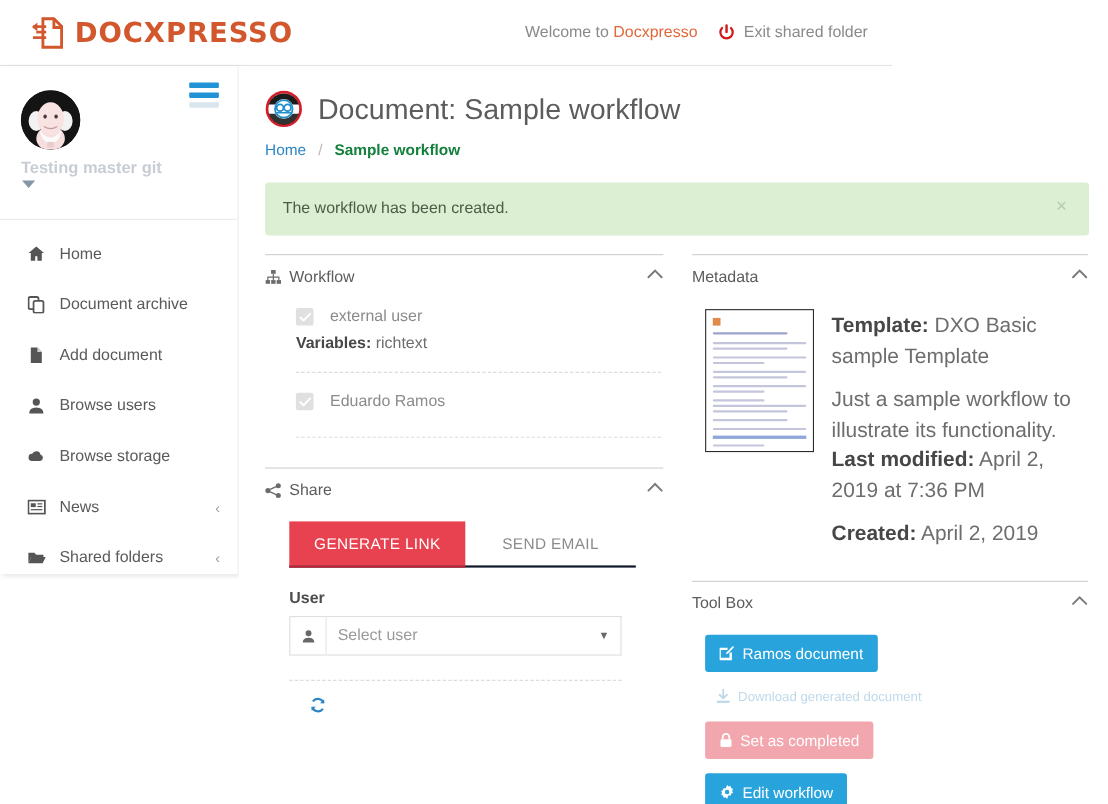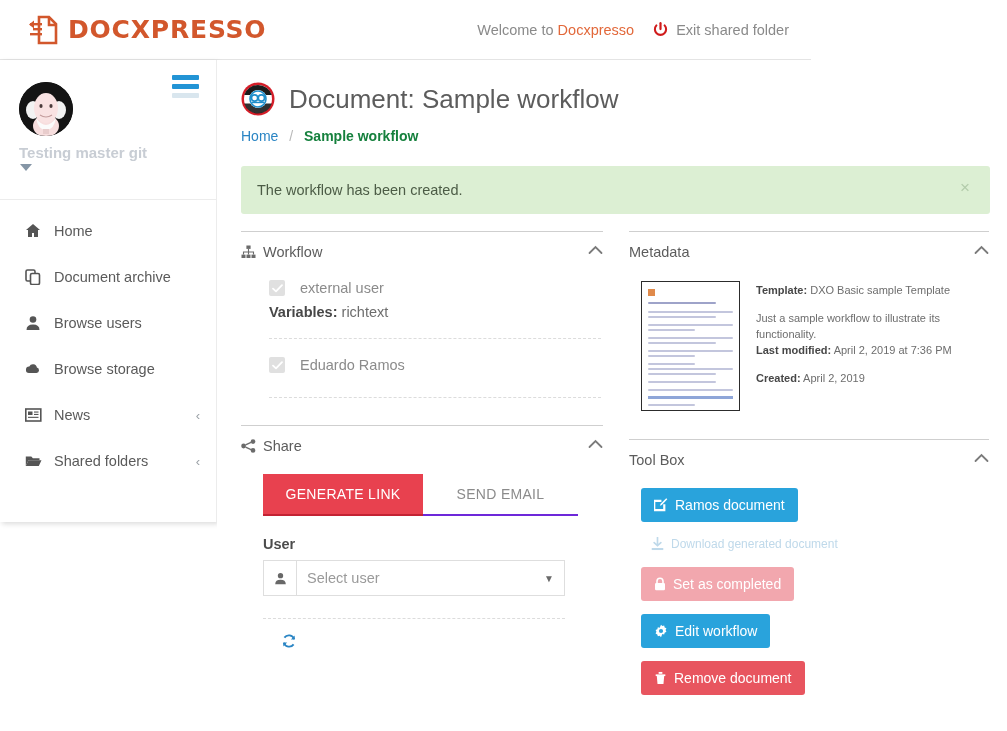--- a/index.html
+++ b/index.html
@@ -114,21 +114,21 @@
     display: inline-flex; align-items: center; justify-content: center;
     margin-right: 15px; flex: none;
   }
   .chk svg { display: block; }
   .wf-label { color: #8b8b8b; font-size: 14.5px; }
   .wf-vars { padding: 2px 0 4px 26px; font-size: 14.5px; color: #6d6d6d; }
   .wf-vars b { color: #474747; }
   .wf-div { border-top: 1px dashed #dcdcdc; margin: 14px 0 0 26px; }
 
   
-  .tabs { display: flex; margin: 16px 0 0 22px; width: 315px; border-bottom: 2px solid #6d28d9; }
+  .tabs { display: flex; margin: 16px 0 0 22px; width: 315px; border-bottom: 2px solid #0f172a; }
   .tab {
     flex: none; text-align: center; padding: 12px 0; font-size: 14px;
     letter-spacing: 0.3px; cursor: pointer; position: relative; color: #8b8b8b;
   }
   .tab.active { background: #e8414f; color: #fff; }
   .tab.active::after {
     content: ""; position: absolute; left: 0; right: 0; bottom: -2px; height: 2px; background: #c32233;
   }
   .tab-generate { width: 160px; }
   .tab-email { width: 155px; }
@@ -155,21 +155,21 @@
   .thumb {
     width: 99px; height: 130px; border: 1px solid #2c2c2c; background: #fff;
     flex: none; padding: 7px 6px; overflow: hidden;
   }
   .thumb .tl { height: 2px; background: #c3c6dd; margin-bottom: 3px; border-radius: 1px; }
   .thumb .tl.s { width: 55%; }
   .thumb .tl.m { width: 80%; }
   .thumb .tl.d { background: #9ea3c9; }
   .thumb .tlogo { width: 7px; height: 7px; background: #e08a4b; margin-bottom: 6px; }
   .thumb .tbar { height: 3px; background: #8fa6d8; margin: 5px 0; }
-  .meta-text { font-size: 11px; color: #6d6d6d; line-height: 1.45; padding-top: 2px; }
+  .meta-text { font-size: 19px; color: #6d6d6d; line-height: 1.45; padding-top: 2px; }
   .meta-text b { color: #474747; }
   .meta-block { margin-bottom: 12px; }
 
   
   .tb-body { padding: 16px 0 0 12px; }
   .btn {
     display: inline-flex; align-items: center; gap: 7px;
     border: none; border-radius: 3px; color: #fff; font-size: 14px;
     padding: 9px 13px; cursor: pointer; font-family: "Liberation Sans", sans-serif;
     margin-bottom: 13px;
@@ -260,20 +260,30 @@
         <span class="nav-ico">
           <svg width="16" height="16" viewBox="0 0 16 16">
             <rect x="1" y="1" width="9" height="11" rx="1.5" fill="none" stroke="#555" stroke-width="1.6"></rect>
             <rect x="5.5" y="4.5" width="9" height="11" rx="1.5" fill="#fff" stroke="#555" stroke-width="1.6"></rect>
           </svg>
         </span>
         <span>Document archive</span>
         <span class="nav-arrow"></span>
       </a>
 
+      <a class="nav-item" href="#">
+        <span class="nav-ico">
+          <svg width="16" height="16" viewBox="0 0 16 16">
+              <path d="M3 1 h6 l4 4 v10 H3 z" fill="#555"></path>
+              <path d="M9 1 v4 h4" fill="#cfcfcf"></path>
+            </svg>
+        </span>
+        <span>Add document</span>
+        <span class="nav-arrow"></span>
+      </a>
 
       <a class="nav-item" href="#">
         <span class="nav-ico">
           <svg width="16" height="16" viewBox="0 0 16 16">
               <circle cx="8" cy="4.5" r="3.3" fill="#555"></circle>
               <path d="M1.5 15 q0 -5.5 6.5 -5.5 q6.5 0 6.5 5.5 z" fill="#555"></path>
             </svg>
         </span>
         <span>Browse users</span>
         <span class="nav-arrow"></span>

